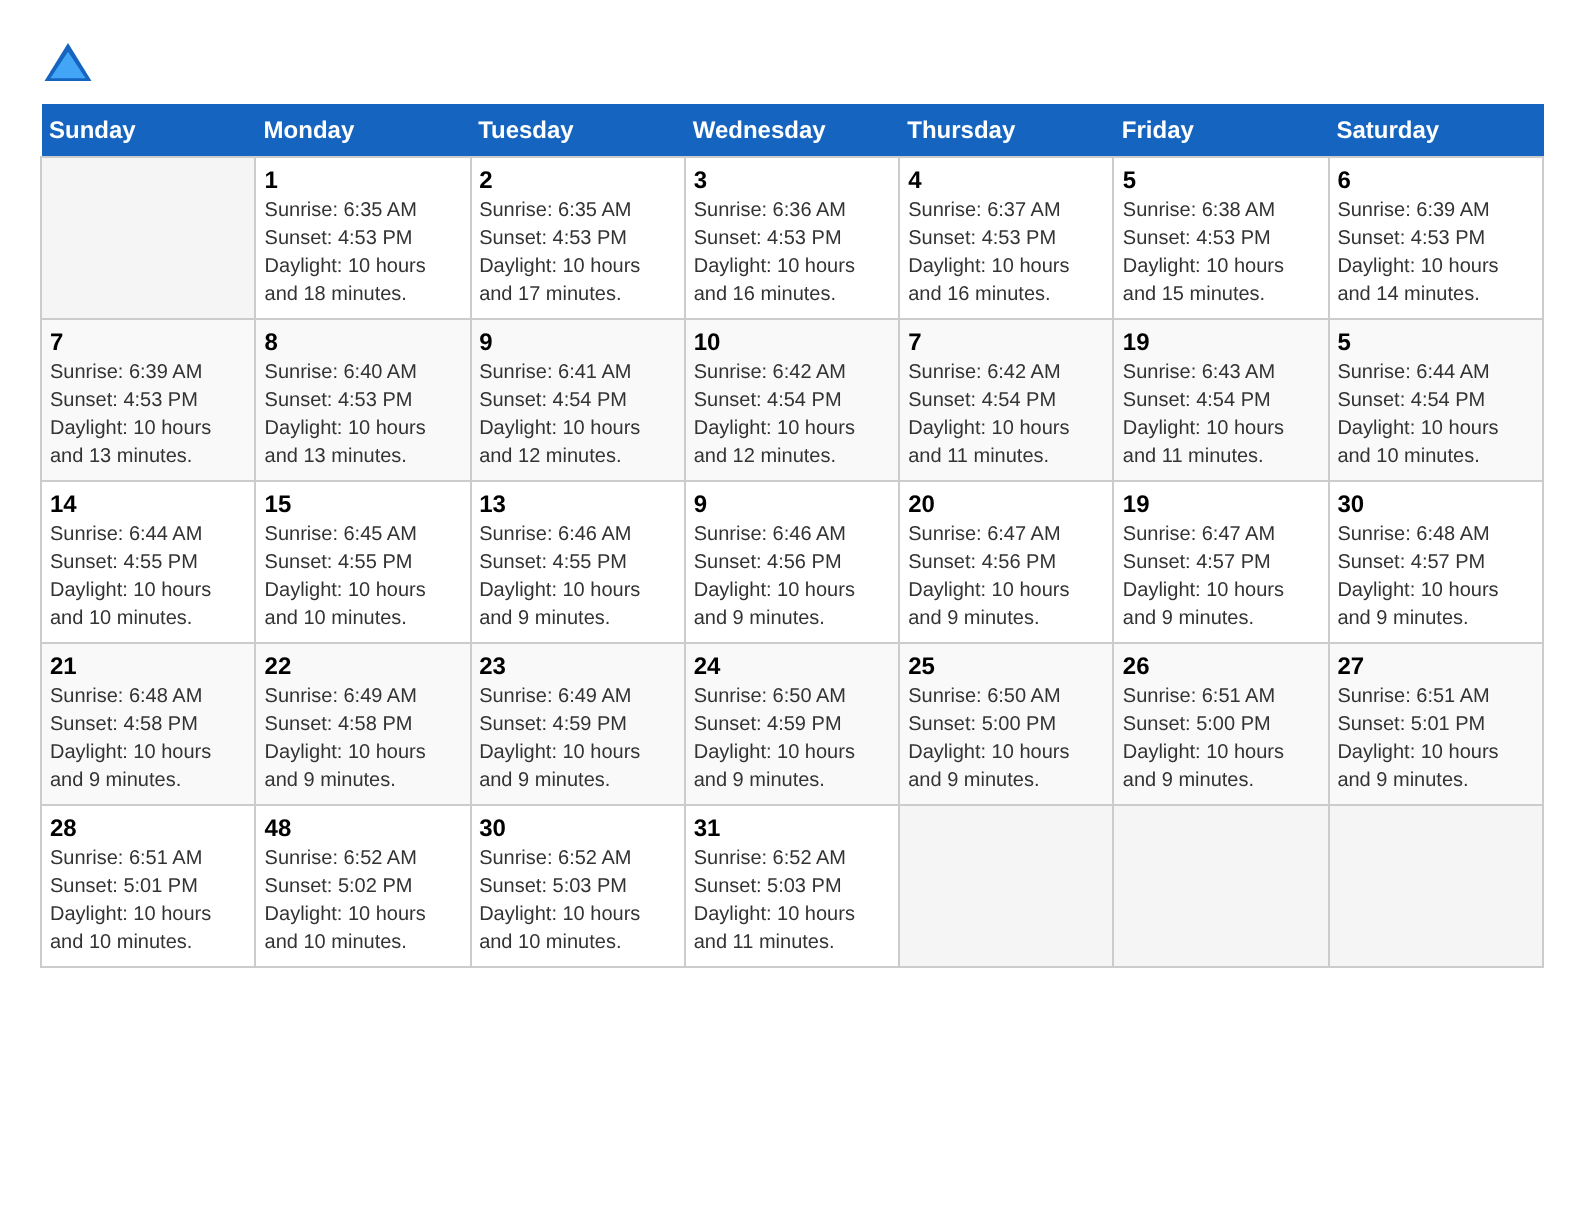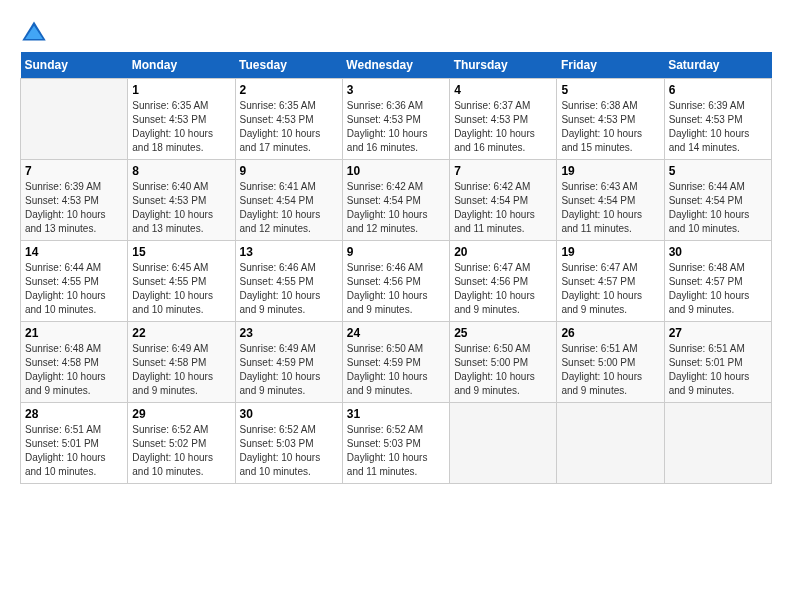--- a/index.html
+++ b/index.html
@@ -236,21 +236,21 @@
           <div class="day-num">27</div>
           <div class="day-info">Sunrise: 6:51 AM<br>Sunset: 5:01 PM<br>Daylight: 10 hours and 9 minutes.</div>
         </td>
       </tr>
       <tr>
         <td>
           <div class="day-num">28</div>
           <div class="day-info">Sunrise: 6:51 AM<br>Sunset: 5:01 PM<br>Daylight: 10 hours and 10 minutes.</div>
         </td>
         <td>
-          <div class="day-num">29</div>
+          <div class="day-num">48</div>
           <div class="day-info">Sunrise: 6:52 AM<br>Sunset: 5:02 PM<br>Daylight: 10 hours and 10 minutes.</div>
         </td>
         <td>
           <div class="day-num">30</div>
           <div class="day-info">Sunrise: 6:52 AM<br>Sunset: 5:03 PM<br>Daylight: 10 hours and 10 minutes.</div>
         </td>
         <td>
           <div class="day-num">31</div>
           <div class="day-info">Sunrise: 6:52 AM<br>Sunset: 5:03 PM<br>Daylight: 10 hours and 11 minutes.</div>
         </td>

